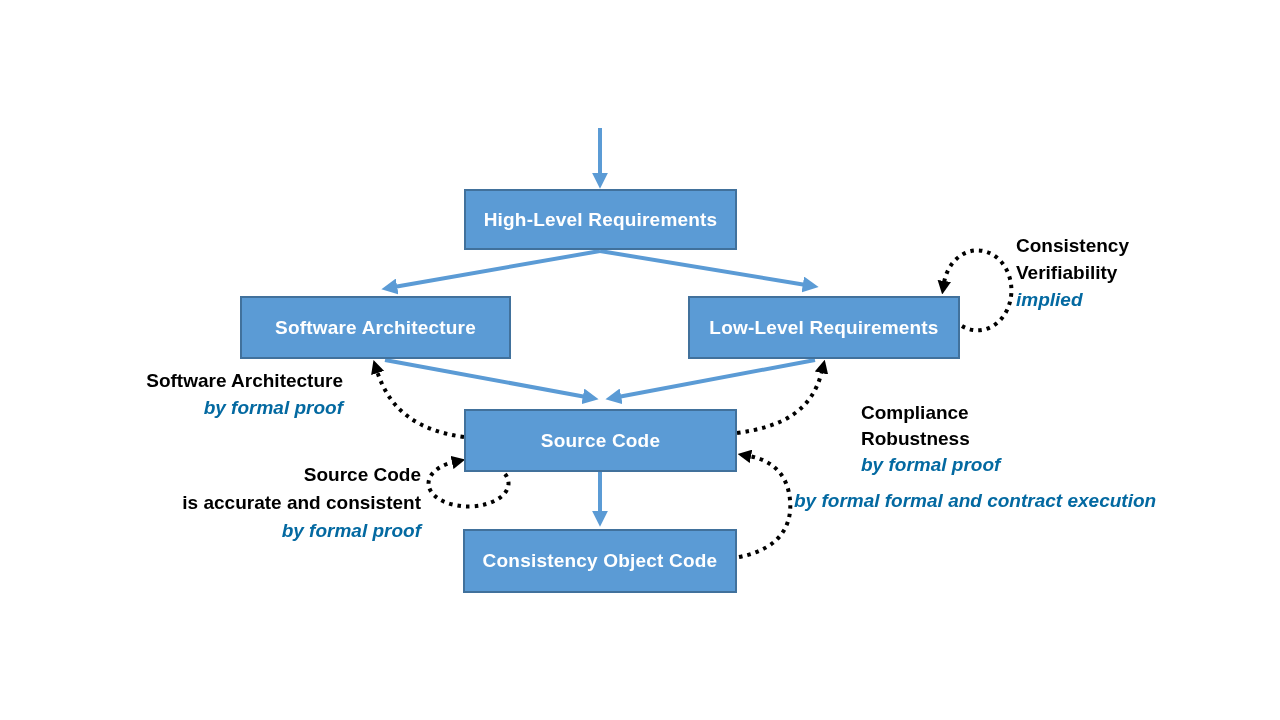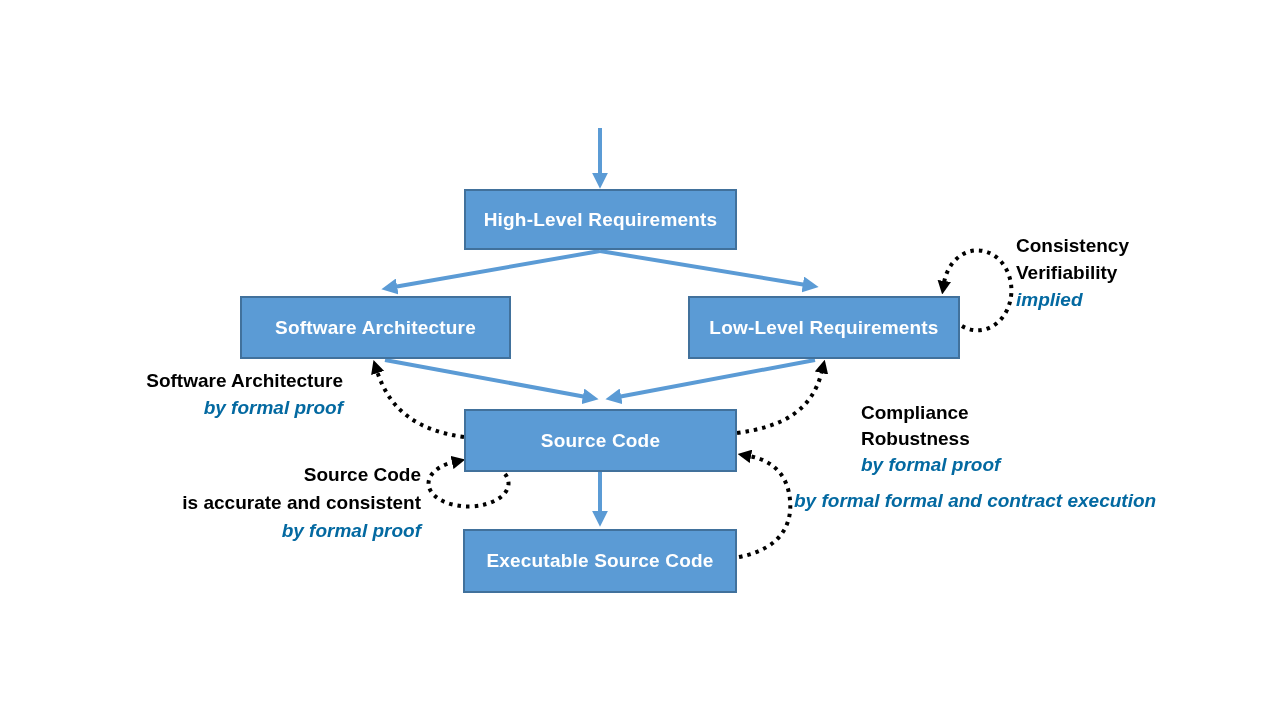--- a/index.html
+++ b/index.html
@@ -64,21 +64,21 @@
 
   <div class="box" style="left:688px;top:296px;width:272px;height:63px;">
     <span>Low-Level Requirements</span>
   </div>
 
   <div class="box" style="left:464px;top:409px;width:273px;height:63px;">
     <span>Source Code</span>
   </div>
 
   <div class="box" style="left:463px;top:529px;width:274px;height:64px;">
-    <span>Executable Source Code</span>
+    <span>Consistency Object Code</span>
   </div>
 
   <div class="ann" style="left:1016px;top:232px;">
     <div>Consistency</div>
     <div>Verifiability</div>
     <div class="method">implied</div>
   </div>
 
   <div class="ann align-right" style="right:937px;top:367px;">
     <div>Software Architecture</div>

